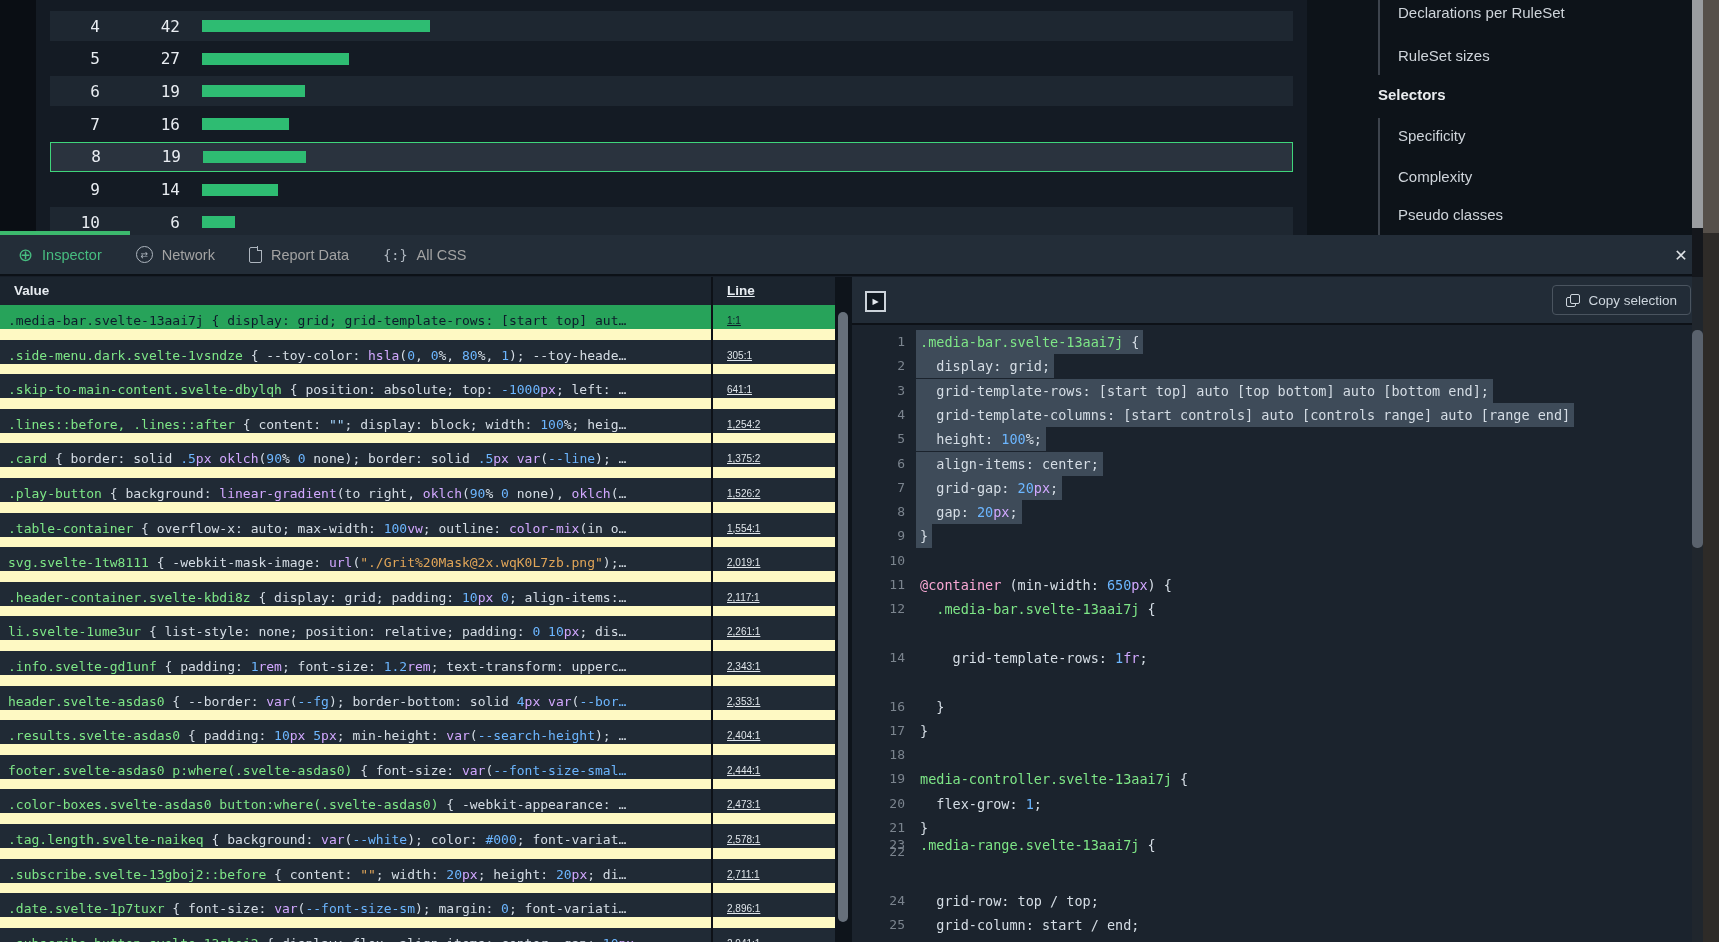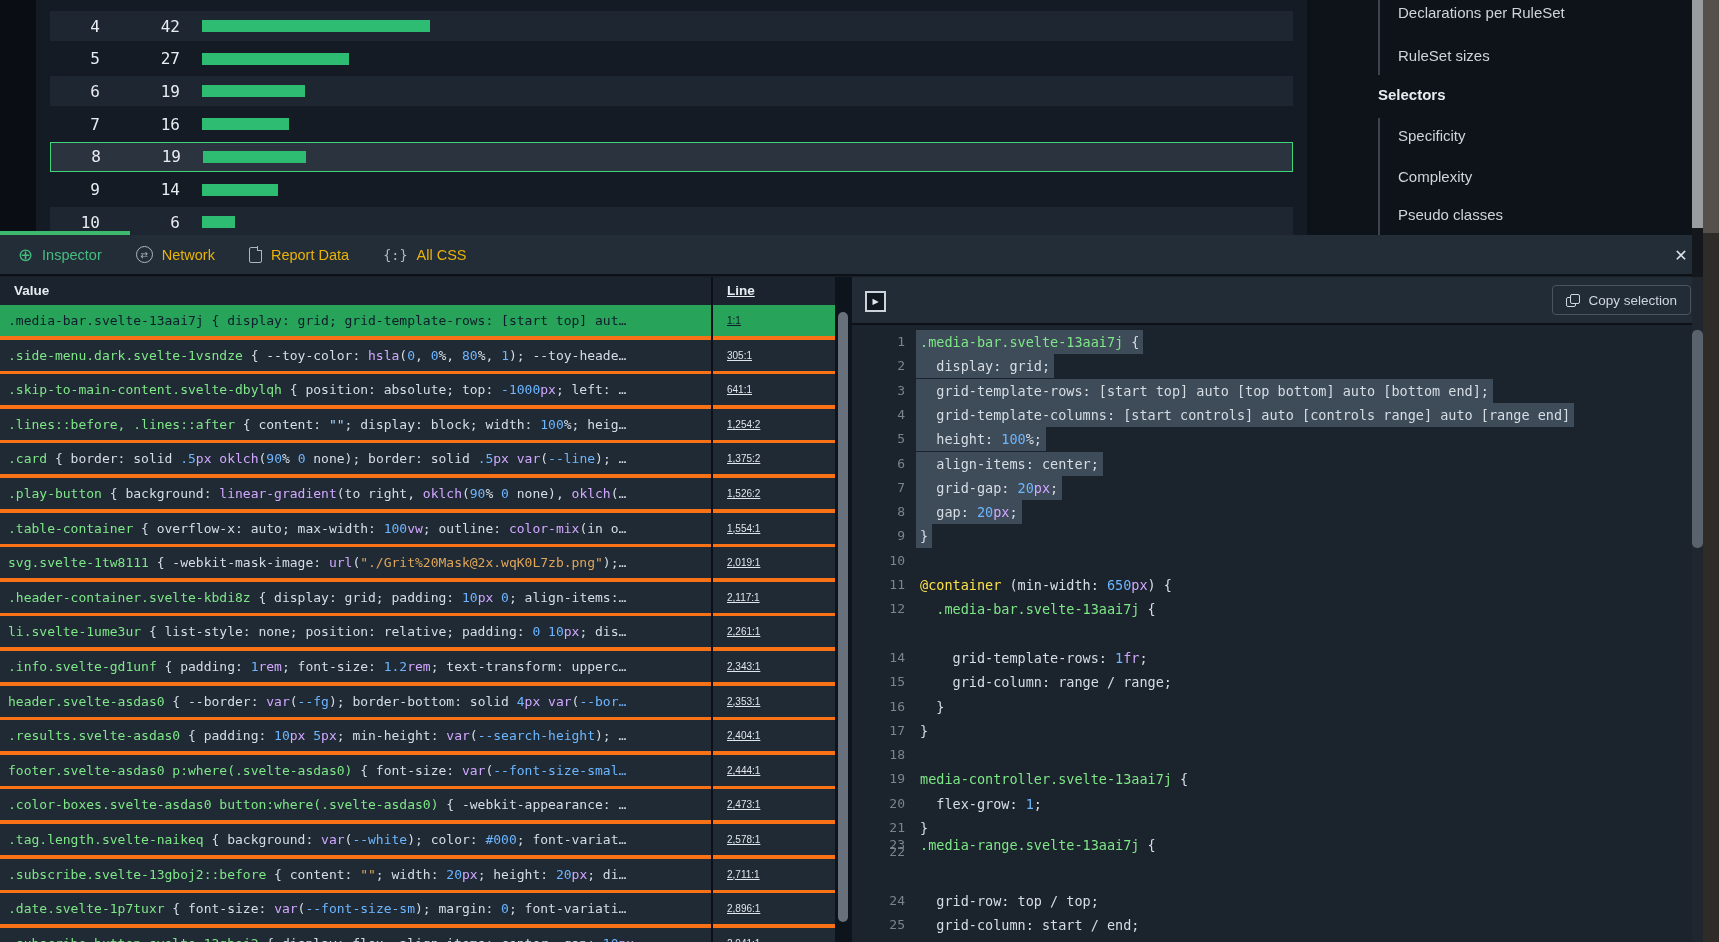--- a/index.html
+++ b/index.html
@@ -29,49 +29,49 @@
   #right-scroll-col{left:1692px;top:0;width:11px;height:942px;background:#14171c}
   #page-scroll-thumb{left:1692px;top:0;width:11px;height:228px;background:#9a9da0}
   #code-scroll-track{left:1692px;top:277px;width:11px;height:665px;background:#20262d}
   #code-scroll-thumb{left:1692px;top:330px;width:11px;height:218px;background:#5a626d;border-radius:5px}
   #window-strip{left:1703px;top:0;width:16px;height:942px;background:linear-gradient(#56504a 0 233px,#2e2b28 233px)}
   
   #green-tab-indicator{left:0;top:231px;width:130px;height:4px;background:#3cb96d}
   #bottom-panel{left:0;top:235px;width:1703px;height:707px;background:#171e28}
   #tab-bar{left:0;top:235px;width:1703px;height:41px;background:#232d38;border-bottom:2px solid #0c1117;display:flex;align-items:center;padding-left:18px;box-sizing:border-box}
   .tab{display:flex;align-items:center;gap:9px;margin-right:34px;cursor:pointer}
-  .tab .tab-label{font-size:14.5px;color:#eab308}
+  .tab .tab-label{font-size:14.5px;color:#a3a3a3}
   .tab.active .tab-label{color:#47bd80}
   .ic-crosshair{color:#47bd80;font-size:18px;line-height:18px}
   .ic-network{width:15px;height:15px;border:1.5px solid #aeb6bf;border-radius:50%;display:flex;align-items:center;justify-content:center;font-size:9px;color:#aeb6bf}
   .ic-document{width:11px;height:14px;border:1.5px solid #aeb6bf;border-radius:2px;position:relative}
   .ic-document::after{content:"";position:absolute;top:-1.5px;right:-1.5px;width:4px;height:4px;background:#232d38;border-left:1.5px solid #aeb6bf;border-bottom:1.5px solid #aeb6bf}
   .ic-braces{font-family:"DejaVu Sans Mono",monospace;font-size:13.5px;color:#aeb6bf}
   #close-btn{left:1670px;top:245px;width:22px;height:22px;color:#dfe3e7;font-size:16px;line-height:22px;text-align:center;cursor:pointer}
   
-  #inspector-panel{left:0;top:277px;width:835px;height:665px;background:#f97316;overflow:hidden}
+  #inspector-panel{left:0;top:277px;width:835px;height:665px;background:#fef9c3;overflow:hidden}
   #inspector-header{position:absolute;left:0;top:0;width:835px;height:28px;background:#1b242e}
   #inspector-header .hv{position:absolute;left:14px;top:0;line-height:28px;font-size:13.5px;font-weight:bold;color:#e7ecf1}
   #inspector-header .hl{position:absolute;left:727px;top:0;line-height:28px;font-size:13.5px;font-weight:bold;color:#e7ecf1;text-decoration:underline}
   #col-divider{position:absolute;left:711px;top:0;width:2px;height:665px;background:#0d1117;z-index:3}
-  .irow{position:absolute;left:0;width:835px;height:31px;background:#202a35}
+  .irow{position:absolute;left:0;width:835px;height:24px;background:#202a35}
   .irow .val{position:absolute;left:0;top:0;width:706px;height:31px;line-height:31px;padding-left:8px;box-sizing:border-box;overflow:hidden;white-space:pre;font-family:"DejaVu Sans Mono",monospace;font-size:13px}
   .irow .line-link{position:absolute;left:727px;top:0;line-height:31px;font-size:10px;color:#dfe5ea;text-decoration:underline;cursor:pointer}
   .irow.selected{background:#27a35a}
   .irow.selected .val span{color:#0e1c2b !important}
   .irow.selected .line-link{color:#0e1c2b}
   
   .tk-sel{color:#7ee787}
   .tk-pun{color:#d5dde5}
   .tk-num{color:#6cb6ff}
   .tk-unit{color:#d2a8ff}
   .tk-fn{color:#d2a8ff}
   .tk-str{color:#e0a558}
   .tk-strb{color:#a5d6ff}
-  .tk-at{color:#fde047}
+  .tk-at{color:#f9a8d4}
   
   #panel-gap{left:835px;top:277px;width:17px;height:665px;background:#0e141b}
   #mid-scroll-thumb{left:838px;top:312px;width:10px;height:610px;background:#67707b;border-radius:5px}
   
   #code-panel{left:852px;top:277px;width:851px;height:665px;background:#1b232d;overflow:hidden}
   #code-toolbar{position:absolute;left:0;top:0;width:100%;height:48px;background:#222c37;border-bottom:2px solid #0d1117;box-sizing:border-box}
   #expand-btn{position:absolute;left:13px;top:14px;width:17px;height:17px;border:2px solid #ccd3da;background:#101820;display:flex;align-items:center;justify-content:center;font-size:8px;color:#e4e9ee;cursor:pointer}
   #copy-btn{position:absolute;right:12px;top:8px;height:30px;border:1px solid #4a545f;border-radius:4px;padding:0 13px;display:flex;align-items:center;gap:9px;cursor:pointer;box-sizing:border-box}
   #copy-btn .copy-label{font-size:13.5px;color:#ced6de}
   .copy-ic{position:relative;width:13px;height:13px}
@@ -304,24 +304,20 @@
         <span class="txt"><span class="tk-at">@container</span><span class="tk-pun"> (min-width: </span><span class="tk-num">650</span><span class="tk-unit">px</span><span class="tk-pun">) {</span></span>
       </div>
       <div class="cline" style="top: 270.3px;">
         <span class="gut">12</span>
         <span class="txt"><span class="tk-pun">  </span><span class="tk-sel">.media-bar.svelte-13aai7j</span><span class="tk-pun"> {</span></span>
       </div>
       <div class="cline" style="top: 318.9px;">
         <span class="gut">14</span>
         <span class="txt"><span class="tk-pun">    grid-template-rows: </span><span class="tk-num">1</span><span class="tk-unit">fr</span><span class="tk-pun">;</span></span>
       </div>
-      <div class="cline" style="top: 343.2px;">
-        <span class="gut">15</span>
-        <span class="txt"><span class="tk-pun">    grid-column: range / range;</span></span>
-      </div>
       <div class="cline" style="top: 367.5px;">
         <span class="gut">16</span>
         <span class="txt"><span class="tk-pun">  }</span></span>
       </div>
       <div class="cline" style="top: 391.8px;">
         <span class="gut">17</span>
         <span class="txt"><span class="tk-pun">}</span></span>
       </div>
       <div class="cline" style="top: 416.1px;">
         <span class="gut">18</span>

